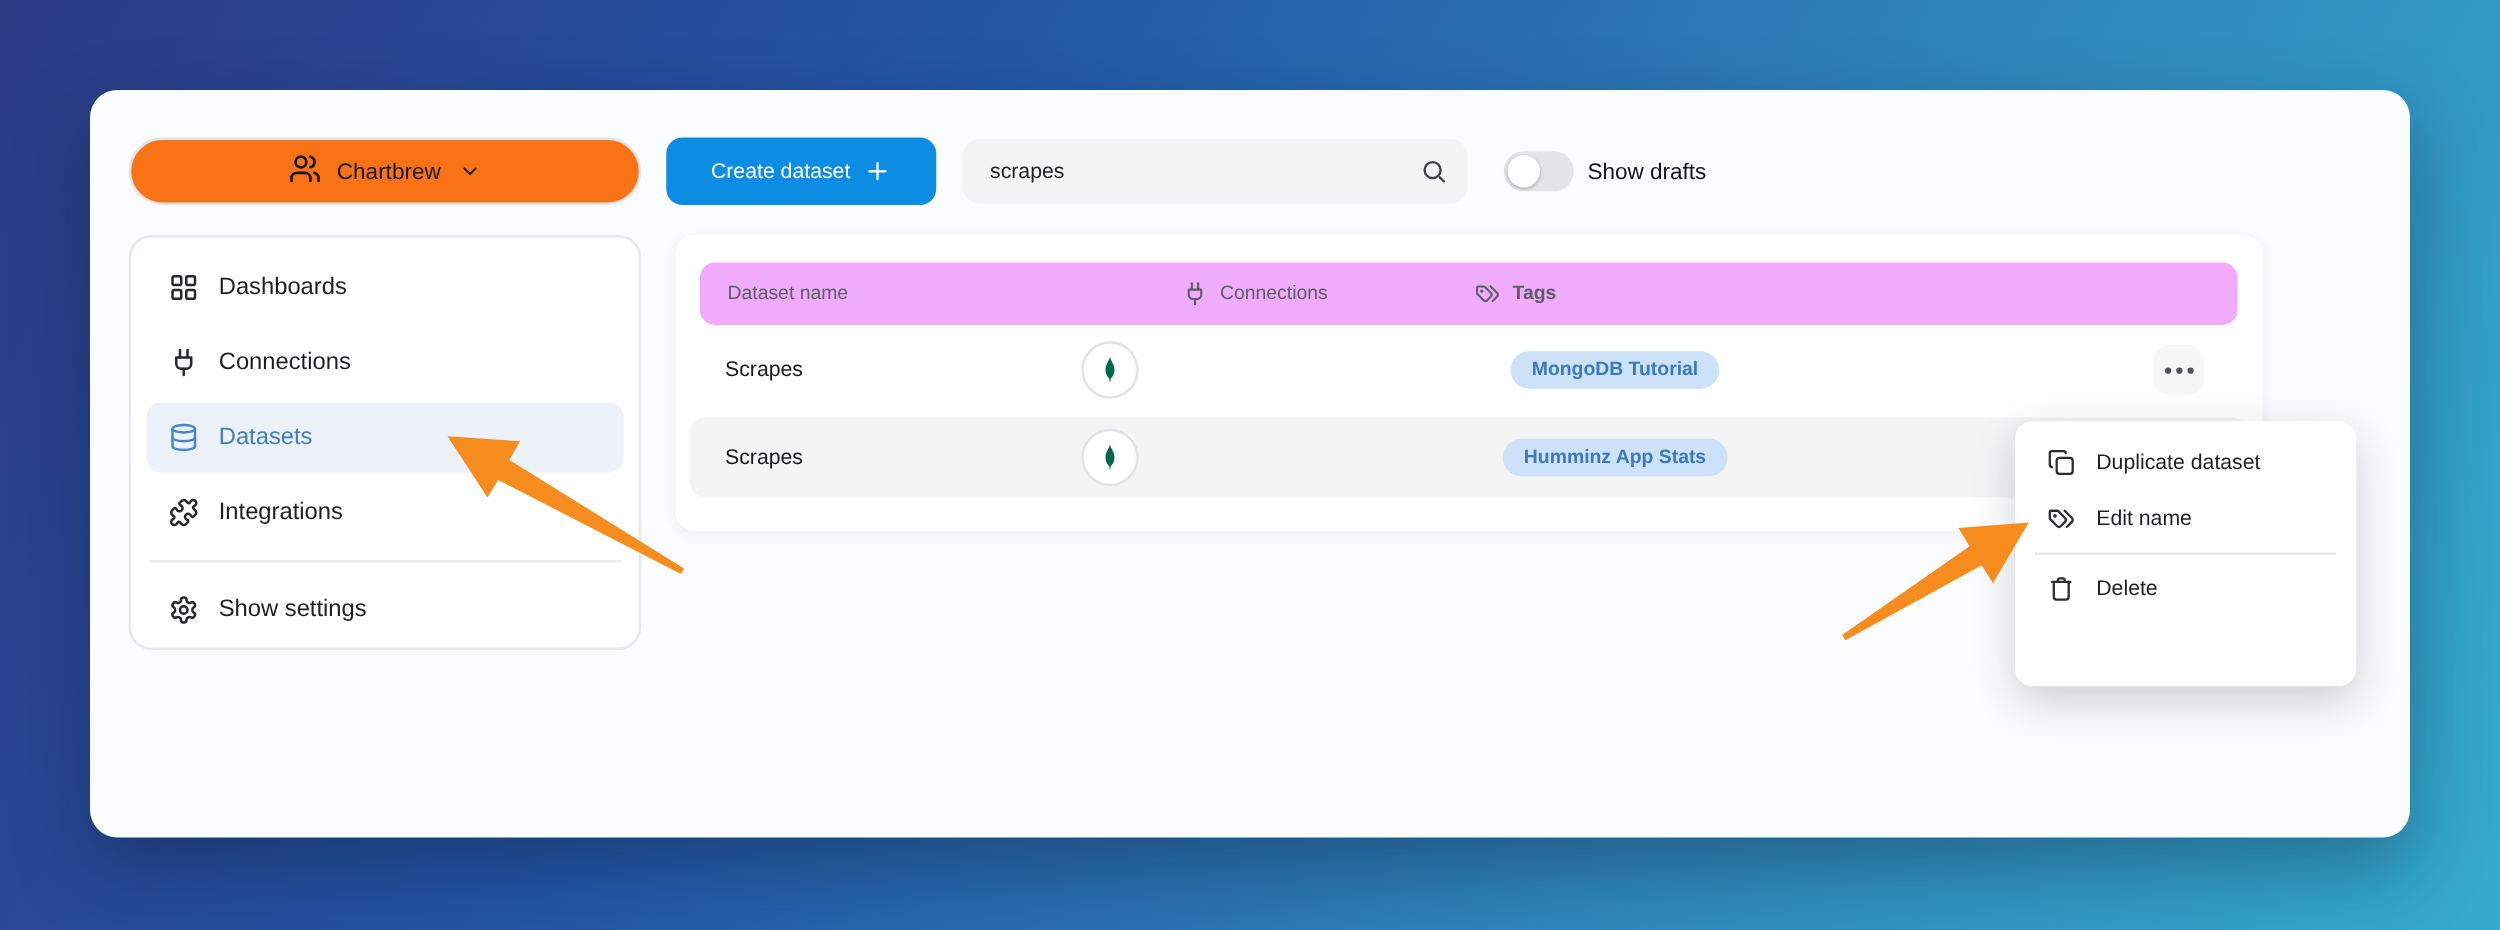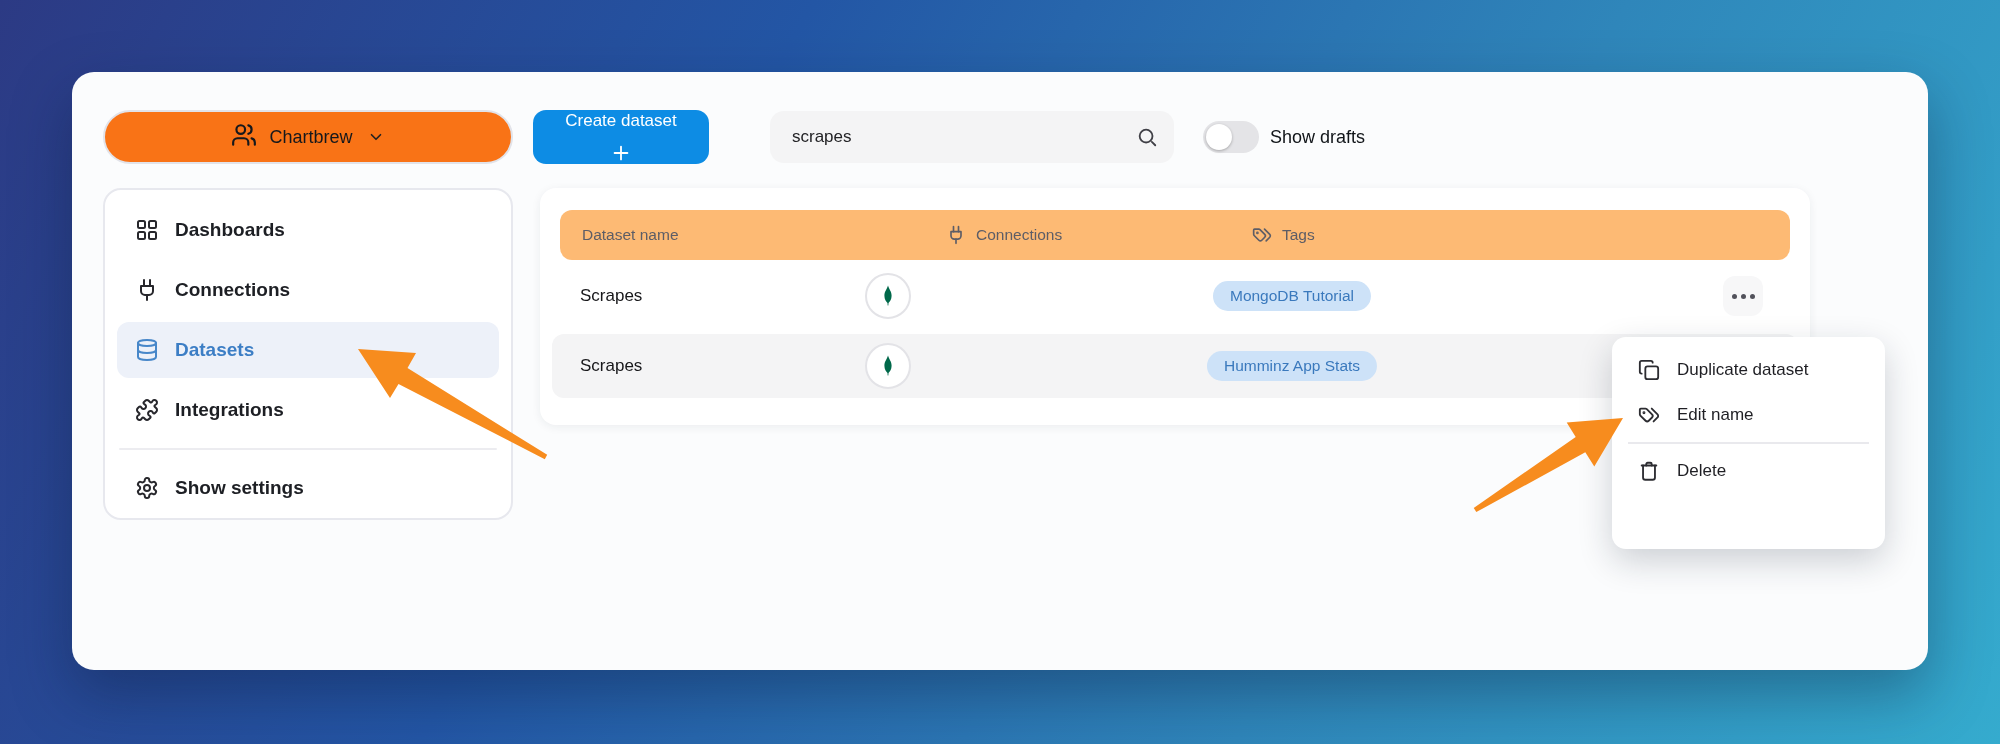--- a/index.html
+++ b/index.html
@@ -17,24 +17,24 @@
 
   
   .ws-pill {
     position:absolute; left:31px; top:38px; width:410px; height:54px;
     background:#f97316; border:2px solid #e2e3e9; border-radius:28px;
     display:flex; align-items:center; justify-content:center; gap:12px;
     font-size:18px; font-weight:500; color:#16181c; cursor:pointer;
   }
   .ws-pill .chev { display:flex; color:#222; margin-left:2px; }
   .btn-create {
-    position:absolute; left:461px; top:38px; width:176px; height:54px;
+    position:absolute; left:461px; top:38px; width:216px; height:54px;
     background:#0d8ce4; border-radius:13px;
     display:flex; align-items:center; justify-content:center; gap:11px;
-    color:#fff; font-size:17px; font-weight:500; cursor:pointer;flex-direction:column;
+    color:#fff; font-size:17px; font-weight:500; cursor:pointer;
   }
   .search-box {
     position:absolute; left:698px; top:39px; width:404px; height:52px;
     background:#f4f4f5; border-radius:14px; display:flex; align-items:center;
   }
   .search-box input {
     flex:1; border:none; background:transparent; outline:none;
     padding-left:22px; font-size:17px; color:#232326; font-family:inherit;
   }
   .search-icon { margin-right:16px; display:flex; color:#3f3f46; }
@@ -53,58 +53,58 @@
 
   
   .sidebar {
     position:absolute; left:31px; top:116px; width:410px; height:332px;
     background:#fff; border:2px solid #e7e8ee; border-radius:18px;
     padding:12px; display:flex; flex-direction:column; gap:4px;
   }
   .nav-item {
     height:56px; flex:none; display:flex; align-items:center; gap:16px;
     padding-left:18px; border-radius:12px;
-    font-size:19px; font-weight:700; color:#1d1f24; cursor:pointer;
+    font-size:19px; font-weight:400; color:#1d1f24; cursor:pointer;
   }
   .nav-item .nicon { display:flex; color:#27272c; }
   .nav-item.active { background:#edf1f9; color:#3c7ec5; }
   .nav-item.active .nicon { color:#4787c9; }
   .nav-divider { height:2px; flex:none; background:#ececf0; margin:6px 2px; border-radius:1px; }
 
   
   .table-card {
     position:absolute; left:468px; top:116px; width:1270px; height:237px;
     background:#fff; border-radius:16px; box-shadow:0 2px 10px rgba(30,40,60,.07);
   }
   .thead {
     position:absolute; left:20px; top:22px; width:1230px; height:50px;
-    background:#fdba74; border-radius:12px;
+    background:#f0abfc; border-radius:12px;
   }
   .th {
     position:absolute; top:0; height:50px; display:flex; align-items:center; gap:10px;
     font-size:15.5px; font-weight:500; color:#5d5d66;
   }
   .th .hicon { display:flex; color:#5d5d66; }
-  .th-name { left:22px; } .th-conn { left:386px; } .th-tags { left:692px; }
+  .th-name { left:22px; } .th-conn { left:386px; } .th-tags { left:620px;font-weight:bold; }
 
   .trow { position:absolute; left:12px; width:1246px; height:64px; }
   .trow.r0 { top:76px; }
   .trow.r1 { top:146px; background:#f4f4f5; border-radius:12px; }
   .td-name {
     position:absolute; left:28px; top:0; height:64px; display:flex; align-items:center;
     font-size:17px; font-weight:500; color:#17171a;
   }
   .conn-circle {
     position:absolute; left:313px; top:9px; width:46px; height:46px;
     background:#fff; border:2px solid #e3e3e7; border-radius:50%;
     display:flex; align-items:center; justify-content:center;
   }
   .tag-pill {
     position:absolute; left:740px; top:50%; transform:translate(-50%,-50%);
-    background:#cde2f8; color:#3a79bd; font-size:15.5px; font-weight:400;
+    background:#cde2f8; color:#3a79bd; font-size:15.5px; font-weight:700;
     padding:6px 17px; border-radius:16px; white-space:nowrap; cursor:pointer;
   }
   .ellipsis-btn {
     position:absolute; left:1171px; top:12px; width:40px; height:40px;
     border-radius:12px; background:#f7f7f8;
     display:flex; align-items:center; justify-content:center; gap:4px; cursor:pointer;
   }
   .dot { width:5px; height:5px; border-radius:50%; background:#52525b; }
 
   

